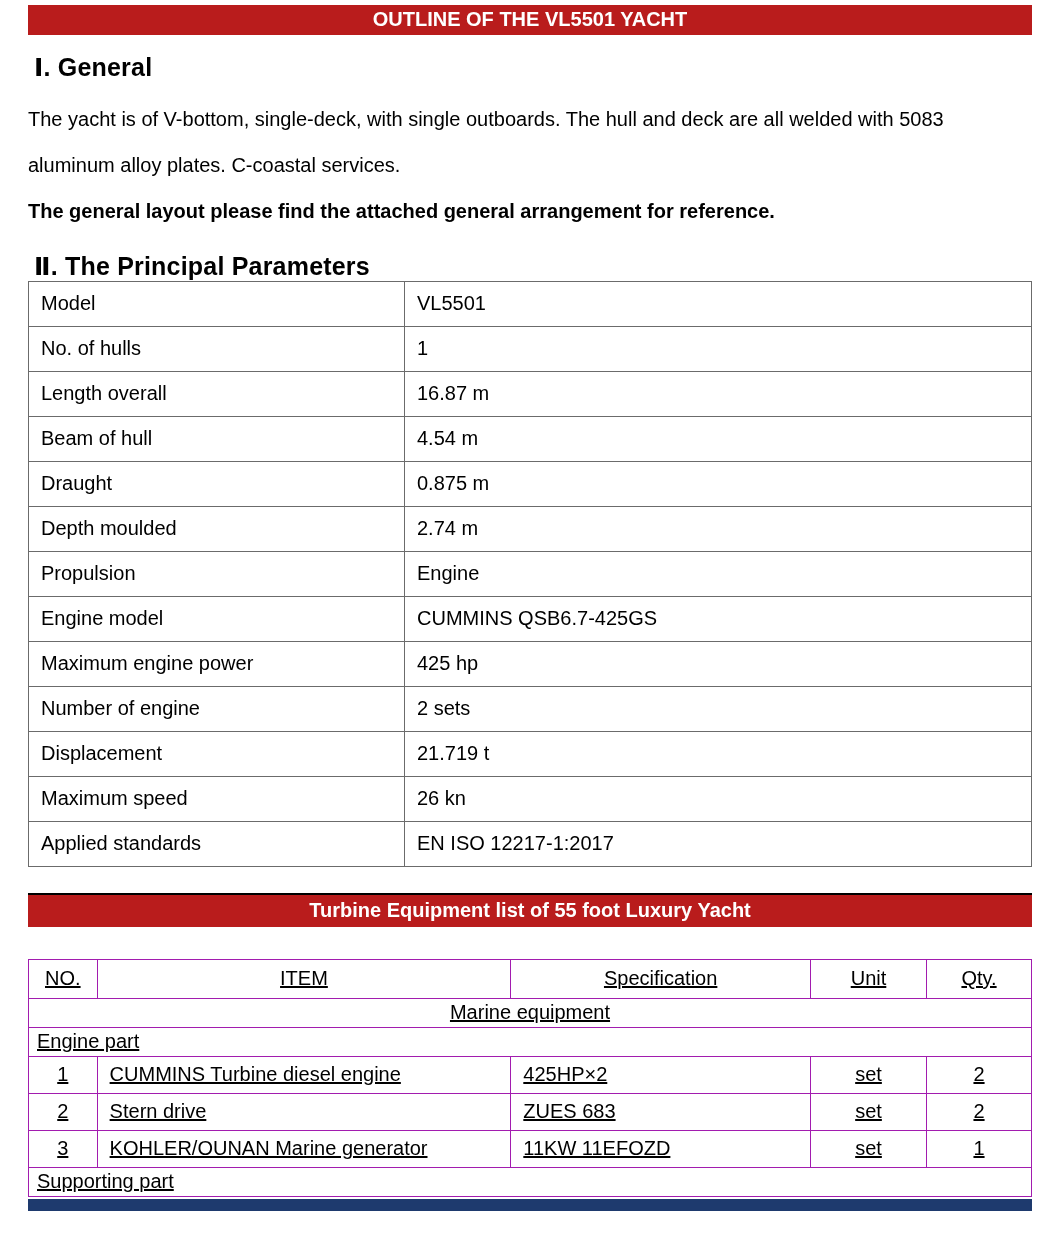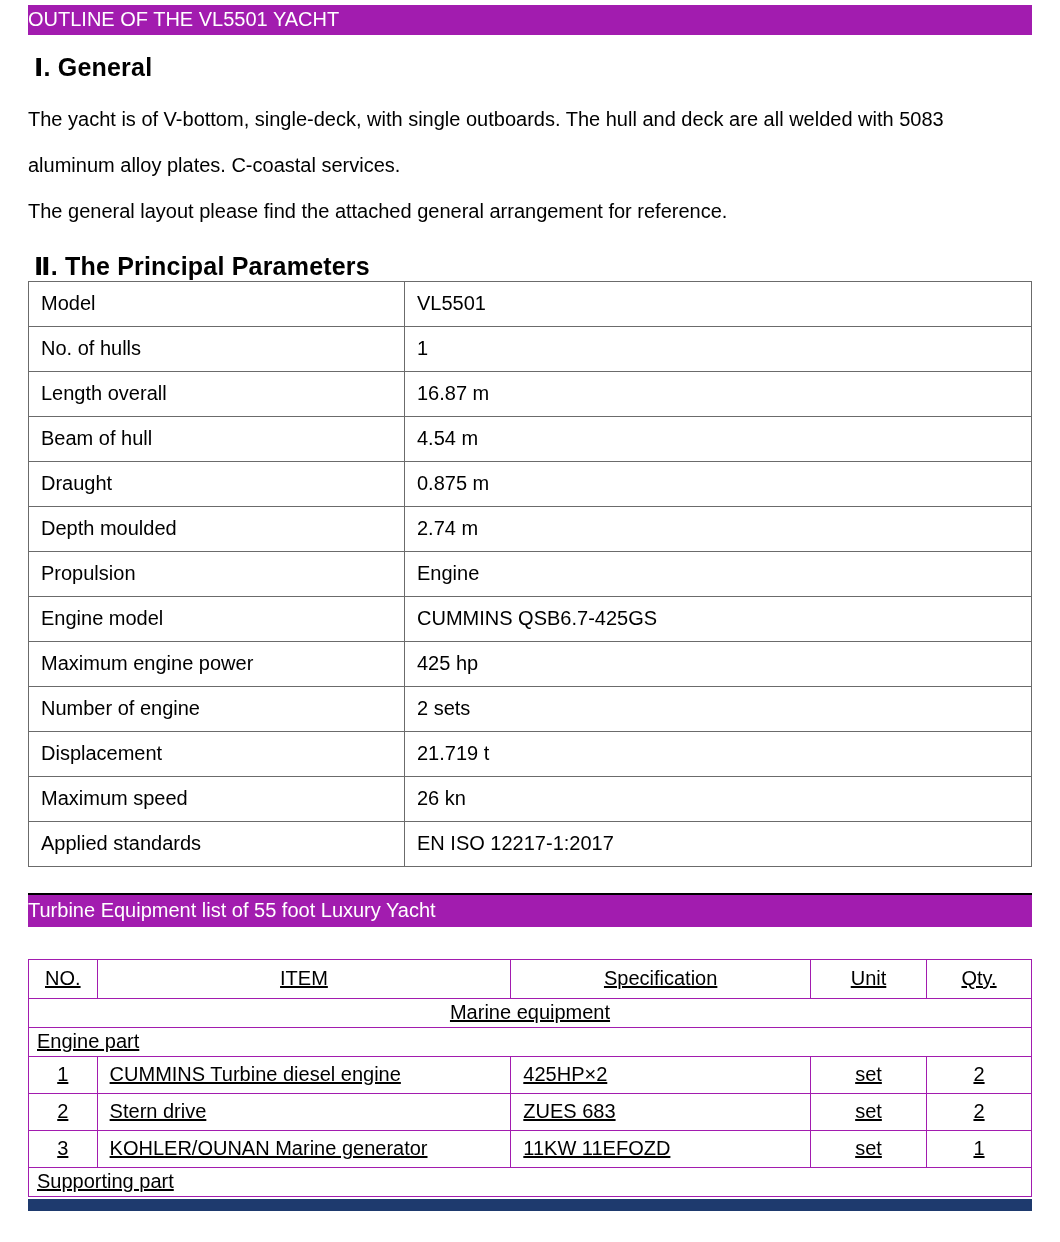--- a/index.html
+++ b/index.html
@@ -6,24 +6,25 @@
   * { margin: 0; padding: 0; box-sizing: border-box; }
   html, body { background: #ffffff; }
   body {
     width: 1060px;
     font-family: "Liberation Sans", "DejaVu Sans", sans-serif;
     color: #000000;
   }
   .page { padding: 5px 28px 0 28px; }
 
   .banner {
-    background: #a21caf;
+    background: #b91c1c;
     color: #ffffff;
     font-size: 20px;
-    font-weight: normal;
+    font-weight: bold;
+    text-align: center;
     padding: 3px 0 4px 0;
   }
   .banner-equip {
     margin-top: 26px;
     border-top: 2px solid #000000;
     padding: 4px 0 5px 0;
   }
 
   h1.sec {
     font-size: 25px;
@@ -31,21 +32,21 @@
     margin: 18px 0 0 6px;
     letter-spacing: 0.2px;
   }
   .sec-2 { margin-top: 24px; margin-bottom: 14px; }
 
   p.body-text {
     font-size: 20px;
     line-height: 46px;
     margin-top: 14px;
   }
-  p.body-text + p.body-text { margin-top: 0; }
+  p.body-text + p.body-text { margin-top: 0; font-weight: bold; }
 
   table { border-collapse: collapse; width: 100%; font-size: 20px; table-layout: fixed; }
 
   .t1 td {
     border: 1px solid #6b6b6b;
     padding: 10px 12px 11px 12px;
     vertical-align: middle;
   }
   .t1 td.label { width: 376px; }
 

